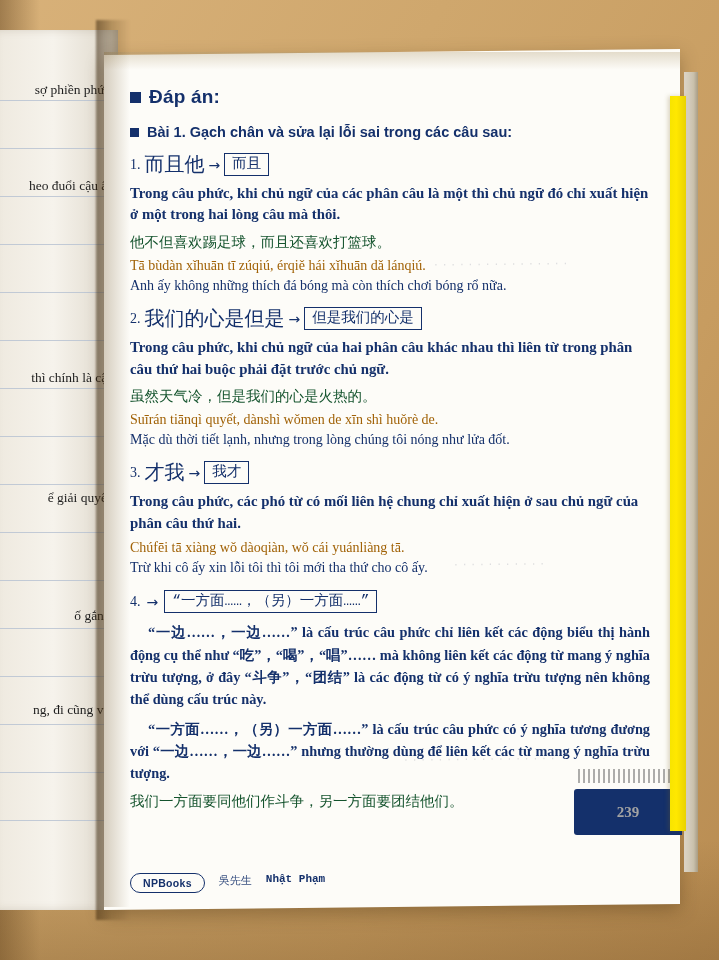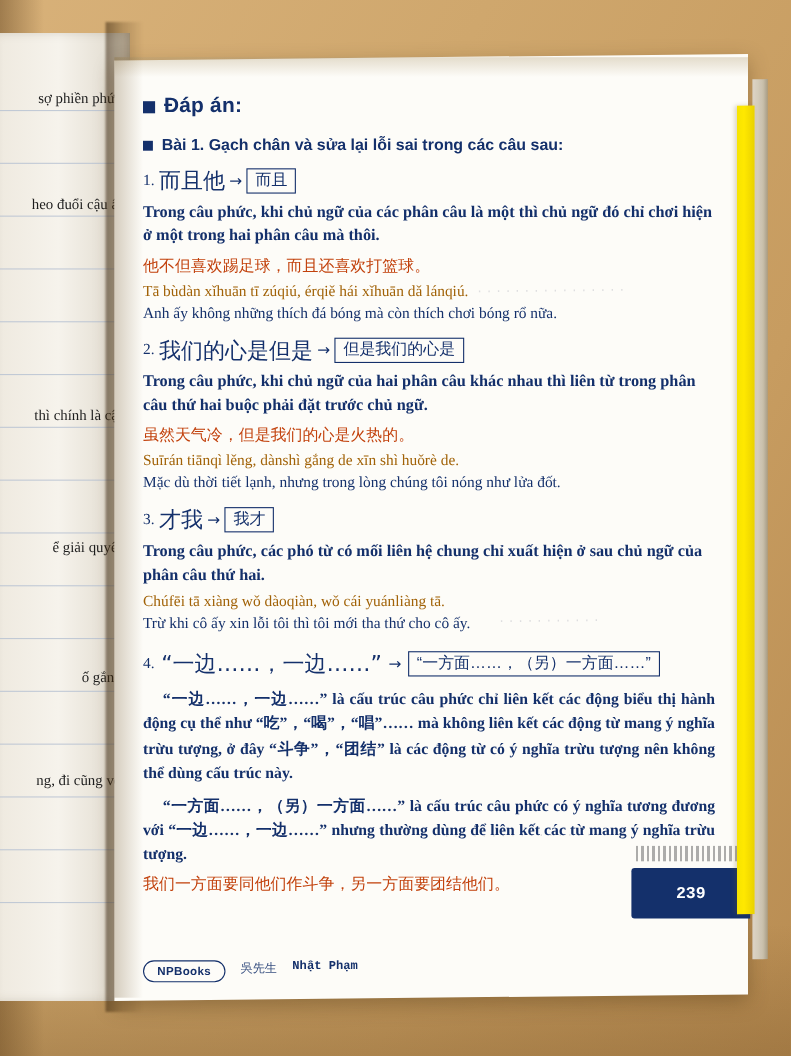--- a/index.html
+++ b/index.html
@@ -71,48 +71,48 @@
   .sq{width:11px;height:11px;background:#14306b;display:inline-block;flex:0 0 auto;}
   .sq.sm{width:9px;height:9px;}
   .title{font-family:"Liberation Sans",sans-serif;font-weight:bold;font-size:19px;color:#14306b;letter-spacing:.2px;}
   .bai{font-family:"Liberation Sans",sans-serif;font-weight:bold;font-size:14.5px;color:#14306b;}
 
   .item{margin-top:11px;}
   .numline{display:flex;align-items:center;gap:4px;font-size:14px;color:#14306b;}
   .cn{font-family:"DejaVu Sans",sans-serif;font-size:20px;}
   .boxed{
     border:1.3px solid #14306b;padding:1px 7px 2px;display:inline-block;
-    font-family:Liberation Sans, sans-serif;font-size:14.5px;line-height:1.25;
+    font-family:Liberation Mono, monospace;font-size:14.5px;line-height:1.25;
   }
   .arrow{font-family:"DejaVu Sans",sans-serif;font-size:14px;}
   .rule{font-family:"Liberation Serif",serif;font-weight:bold;font-size:14.8px;line-height:1.45;margin-top:5px;color:#14306b;}
-  .cnline{font-family:"DejaVu Sans",sans-serif;font-size:14.5px;margin-top:6px;color:#c2410c;line-height:1.4;}
+  .cnline{font-family:"DejaVu Sans",sans-serif;font-size:14.5px;margin-top:6px;color:#14532d;line-height:1.4;}
   .pinyin{font-family:"Liberation Serif",serif;font-size:14px;margin-top:6px;color:#a16207;}
   .viet{font-family:"Liberation Serif",serif;font-size:14px;margin-top:4px;color:#14306b;}
   .para{font-family:"Liberation Serif",serif;font-weight:bold;font-size:14.3px;line-height:1.55;margin-top:8px;color:#14306b;text-align:justify;}
   .indent{text-indent:18px;}
 
   
   .item4head{display:flex;align-items:center;gap:6px;flex-wrap:wrap;font-size:14px;}
 
   
   .footer{position:absolute;left:26px;bottom:14px;width:530px;display:flex;align-items:flex-start;gap:14px;}
   .logo-npbooks{
     border:1.4px solid #14306b;border-radius:13px;padding:3px 12px;
     font-family:"Liberation Sans",sans-serif;font-weight:bold;font-size:10.5px;color:#14306b;
     letter-spacing:.3px;
   }
   .logo-cn{font-family:"DejaVu Sans",sans-serif;font-size:11px;color:#14306b;opacity:.85;}
   .logo-name{font-family:Liberation Mono, monospace;font-weight:bold;font-size:11px;color:#14306b;}
 
   .page-tab{
     position:absolute;right:-2px;bottom:72px;width:108px;height:46px;
-    background:#14306b;color:#ffffff;
+    background:#14306b;color:#a3a3a3;
     display:flex;align-items:center;justify-content:center;
-    font-family:Liberation Mono, monospace;font-weight:bold;font-size:15px;
+    font-family:Liberation Serif, serif;font-weight:bold;font-size:15px;
     border-radius:3px 0 0 3px;
   }
   .bookmark-scribble{
     position:absolute;right:6px;bottom:124px;width:96px;height:14px;
     background:repeating-linear-gradient(90deg,#6b6b6b 0 2px,transparent 2px 5px);
     opacity:.55;
   }
 
   
   .ghost{
@@ -174,55 +174,54 @@
         <span class="bai">Bài 1. Gạch chân và sửa lại lỗi sai trong các câu sau:</span>
       </div>
 
       <div class="item">
         <div class="numline">
           <span>1.</span>
           <span class="cn">而且他</span>
           <span class="arrow">→</span>
           <span class="boxed">而且</span>
         </div>
-        <div class="rule">Trong câu phức, khi chủ ngữ của các phân câu là một thì chủ ngữ đó chỉ chơi hiện ở một trong hai phân câu mà thôi.</div>
+        <div class="rule">Trong câu phức, khi chủ ngữ của các phân câu là một thì chủ ngữ đó chỉ xuất hiện ở một trong hai lòng câu mà thôi.</div>
         <div class="cnline">他不但喜欢踢足球，而且还喜欢打篮球。</div>
         <div class="pinyin">Tā bùdàn xǐhuān tī zúqiú, érqiě hái xǐhuān dǎ lánqiú.</div>
         <div class="viet">Anh ấy không những thích đá bóng mà còn thích chơi bóng rổ nữa.</div>
       </div>
 
       <div class="item">
         <div class="numline">
           <span>2.</span>
           <span class="cn">我们的心是但是</span>
           <span class="arrow">→</span>
           <span class="boxed">但是我们的心是</span>
         </div>
         <div class="rule">Trong câu phức, khi chủ ngữ của hai phân câu khác nhau thì liên từ trong phân câu thứ hai buộc phải đặt trước chủ ngữ.</div>
         <div class="cnline">虽然天气冷，但是我们的心是火热的。</div>
-        <div class="pinyin">Suīrán tiānqì lěng, dànshì gắng de xīn shì huǒrè de.</div>
+        <div class="pinyin">Suīrán tiānqì quyết, dànshì wǒmen de xīn shì huǒrè de.</div>
         <div class="viet">Mặc dù thời tiết lạnh, nhưng trong lòng chúng tôi nóng như lửa đốt.</div>
       </div>
 
       <div class="item">
         <div class="numline">
           <span>3.</span>
           <span class="cn">才我</span>
           <span class="arrow">→</span>
           <span class="boxed">我才</span>
         </div>
         <div class="rule">Trong câu phức, các phó từ có mối liên hệ chung chỉ xuất hiện ở sau chủ ngữ của phân câu thứ hai.</div>
         <div class="pinyin">Chúfēi tā xiàng wǒ dàoqiàn, wǒ cái yuánliàng tā.</div>
         <div class="viet">Trừ khi cô ấy xin lỗi tôi thì tôi mới tha thứ cho cô ấy.</div>
       </div>
 
       <div class="item" style="margin-top:14px">
         <div class="item4head">
           <span>4.</span>
-          <span class="cn">“一边……，一边……”</span>
           <span class="arrow">→</span>
           <span class="boxed">“一方面……，（另）一方面……”</span>
         </div>
         <div class="para indent">“一边……，一边……” là cấu trúc câu phức chỉ liên kết các động biểu thị hành động cụ thể như “吃”，“喝”，“唱”…… mà không liên kết các động từ mang ý nghĩa trừu tượng, ở đây “斗争”，“团结” là các động từ có ý nghĩa trừu tượng nên không thể dùng cấu trúc này.</div>
         <div class="para indent">“一方面……，（另）一方面……” là cấu trúc câu phức có ý nghĩa tương đương với “一边……，一边……” nhưng thường dùng để liên kết các từ mang ý nghĩa trừu tượng.</div>
         <div class="cnline">我们一方面要同他们作斗争，另一方面要团结他们。</div>
       </div>
     </div>
 
     <div class="ghost" style="left:330px;top:205px;width:210px;">· · · · · · · · · · · · · · · ·</div>

